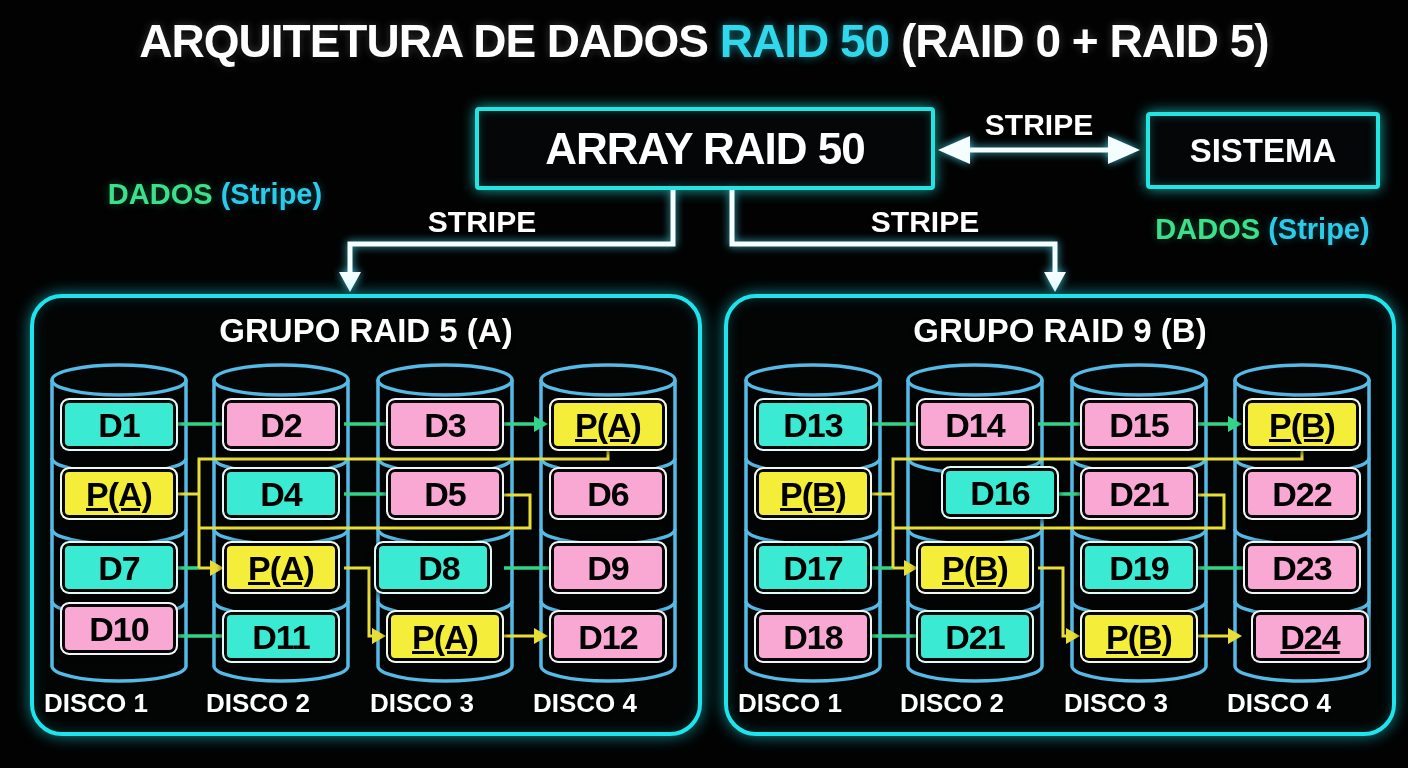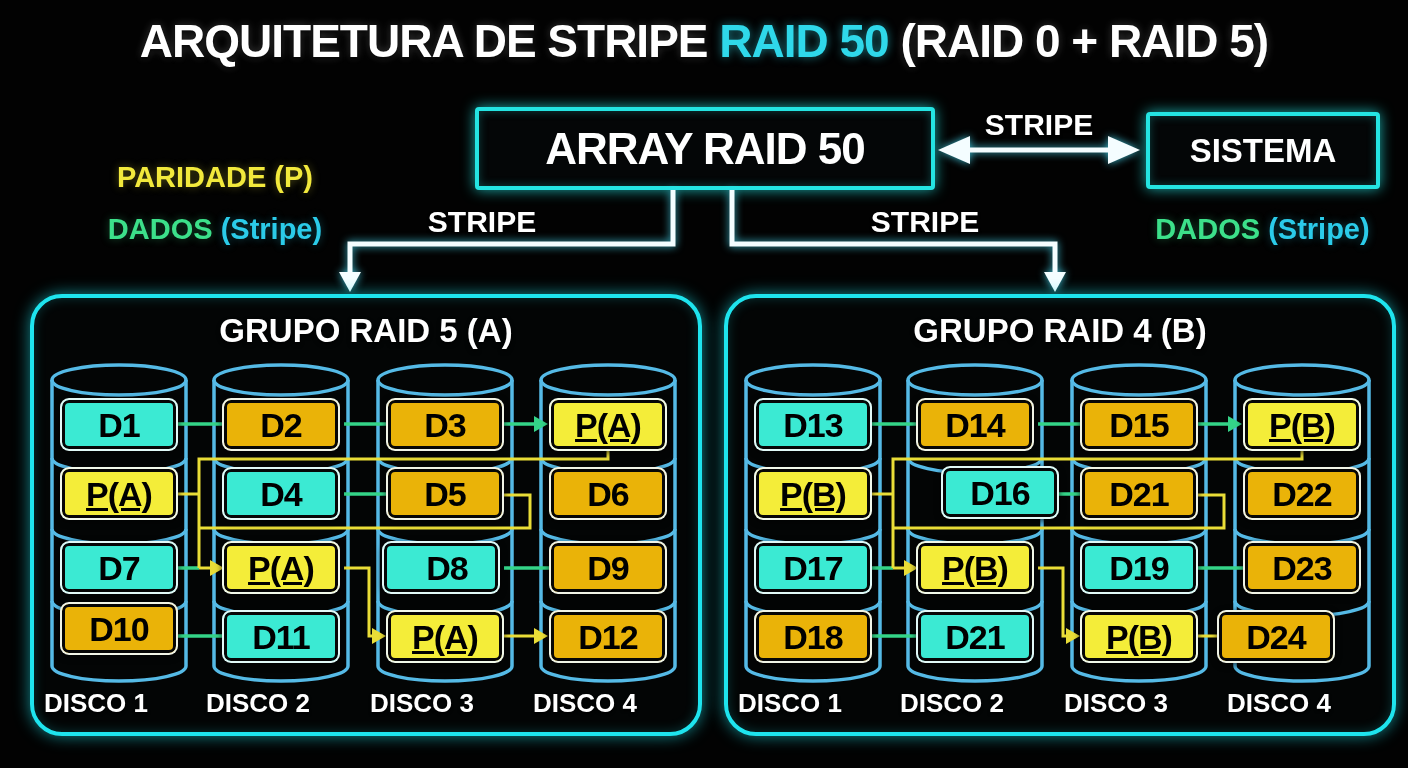--- a/index.html
+++ b/index.html
@@ -53,42 +53,41 @@
   .cyl-svg .lnG{stroke:#34d488;stroke-width:3.5;fill:none;}
   .cyl-svg .ahG{fill:#34d488;}
   .cyl-svg .lnY{stroke:#e9dd37;stroke-width:3;fill:none;}
   .cyl-svg .ahY{fill:#e9dd37;}
 
   
   .block{position:absolute;width:118px;height:53px;border-radius:9px;
     border:2px solid rgba(240,250,250,.92);box-shadow:inset 0 0 0 3px #060606,0 2px 6px rgba(0,0,0,.7);
     color:#000;font-size:34px;line-height:51px;text-align:center;box-sizing:border-box;letter-spacing:-1px;}
   .block.turquoise{background:#3bead3;}
-  .block.green{background:#eab308;}
+  .block.green{background:#f9a8d4;}
   .block.yellow{background:#f4ed39;text-decoration:underline;}
 
   .disk-label{position:absolute;top:390px;width:150px;text-align:left;color:#fff;
     font-size:26px;text-shadow:0 2px 3px rgba(0,0,0,.9);}
 </style>
 </head>
 <body>
 
 <div class="stage">
 
-  <div class="main-title"><span>ARQUITETURA DE STRIPE </span><span class="hl">RAID 50</span><span> (RAID 0 + RAID 5)</span></div>
+  <div class="main-title"><span>ARQUITETURA DE DADOS </span><span class="hl">RAID 50</span><span> (RAID 0 + RAID 5)</span></div>
 
   <div class="neon-box array-box">ARRAY RAID 50</div>
   <div class="neon-box sistema-box">SISTEMA</div>
 
   <div class="stripe-label stripe-top">STRIPE</div>
   <div class="stripe-label stripe-left">STRIPE</div>
   <div class="stripe-label stripe-right">STRIPE</div>
 
   <div class="legend-left">
-    <div class="c-yellow">PARIDADE (P)</div>
     <div class="l2"><span class="c-green">DADOS</span><span class="c-cyan"> (Stripe)</span></div>
   </div>
   <div class="legend-right"><span class="c-green">DADOS</span><span class="c-cyan"> (Stripe)</span></div>
 
   <svg class="overlay" width="1408" height="768" viewBox="0 0 1408 768">
     <g class="white-lines">
       <path d="M966,150 H1112"></path>
       <polygon points="938,150 970,136 970,164"></polygon>
       <polygon points="1140,150 1108,136 1108,164"></polygon>
     </g>
@@ -146,21 +145,21 @@
         <div class="block turquoise" style="left: 26px; top: 100px;">D1</div>
         <div class="block green" style="left: 188px; top: 100px;">D2</div>
         <div class="block green" style="left: 352px; top: 100px;">D3</div>
         <div class="block yellow" style="left: 515px; top: 100px;">P(A)</div>
         <div class="block yellow" style="left: 26px; top: 169px;">P(A)</div>
         <div class="block turquoise" style="left: 188px; top: 169px;">D4</div>
         <div class="block green" style="left: 352px; top: 169px;">D5</div>
         <div class="block green" style="left: 515px; top: 169px;">D6</div>
         <div class="block turquoise" style="left: 26px; top: 243px;">D7</div>
         <div class="block yellow" style="left: 188px; top: 243px;">P(A)</div>
-        <div class="block turquoise" style="left: 348px; top: 243px; padding-left: 12px;">D8</div>
+        <div class="block turquoise" style="left: 340px; top: 243px; padding-left: 12px;">D8</div>
         <div class="block green" style="left: 515px; top: 243px;">D9</div>
         <div class="block green" style="left: 26px; top: 304px;">D10</div>
         <div class="block turquoise" style="left: 188px; top: 312px;">D11</div>
         <div class="block yellow" style="left: 352px; top: 312px;">P(A)</div>
         <div class="block green" style="left: 515px; top: 312px;">D12</div>
       </div>
     <div class="disk-labels">
         <div class="disk-label" style="left: 10px;">DISCO 1</div>
         <div class="disk-label" style="left: 172px;">DISCO 2</div>
         <div class="disk-label" style="left: 336px;">DISCO 3</div>
@@ -200,38 +199,38 @@
           <path class="lnG" d="M143,126 H188 M310,126 H352 M470,126 H500 M310,196 H352 M143,270 H165 M470,270 H515 M143,338 H188"></path>
           <polygon class="ahG" points="500,118 514,126 500,134"></polygon>
         </g>
         <g>
           <path class="lnY" d="M574,152 V161 H165 V270 M143,196 H165 M470,197 H496 V230 H165 M165,270 H176 M310,270 H335 V338 H338 M470,338 H500"></path>
           <polygon class="ahY" points="176,262 190,270 176,278"></polygon>
           <polygon class="ahY" points="338,330 352,338 338,346"></polygon>
           <polygon class="ahY" points="500,330 514,338 500,346"></polygon>
         </g>
       </svg>
-    <div class="group-title">GRUPO RAID 4 (B)</div>
+    <div class="group-title">GRUPO RAID 9 (B)</div>
     <div class="block-layer">
         <div class="block turquoise" style="left: 26px; top: 100px;">D13</div>
         <div class="block green" style="left: 188px; top: 100px;">D14</div>
         <div class="block green" style="left: 352px; top: 100px;">D15</div>
         <div class="block yellow" style="left: 515px; top: 100px;">P(B)</div>
         <div class="block yellow" style="left: 26px; top: 169px;">P(B)</div>
         <div class="block turquoise" style="left: 188px; top: 168px; margin-left: 25px;">D16</div>
         <div class="block green" style="left: 352px; top: 169px;">D21</div>
         <div class="block green" style="left: 515px; top: 169px;">D22</div>
         <div class="block turquoise" style="left: 26px; top: 243px;">D17</div>
         <div class="block yellow" style="left: 188px; top: 243px;">P(B)</div>
         <div class="block turquoise" style="left: 352px; top: 243px;">D19</div>
         <div class="block green" style="left: 515px; top: 243px;">D23</div>
         <div class="block green" style="left: 26px; top: 312px;">D18</div>
         <div class="block turquoise" style="left: 188px; top: 312px;">D21</div>
         <div class="block yellow" style="left: 352px; top: 312px;">P(B)</div>
-        <div class="block green" style="left: 489px; top: 312px;">D24</div>
+        <div class="block green" style="left: 523px; top: 312px; text-decoration: underline;">D24</div>
       </div>
     <div class="disk-labels">
         <div class="disk-label" style="left: 10px;">DISCO 1</div>
         <div class="disk-label" style="left: 172px;">DISCO 2</div>
         <div class="disk-label" style="left: 336px;">DISCO 3</div>
         <div class="disk-label" style="left: 499px;">DISCO 4</div>
       </div>
   </div>
 
 </div>

